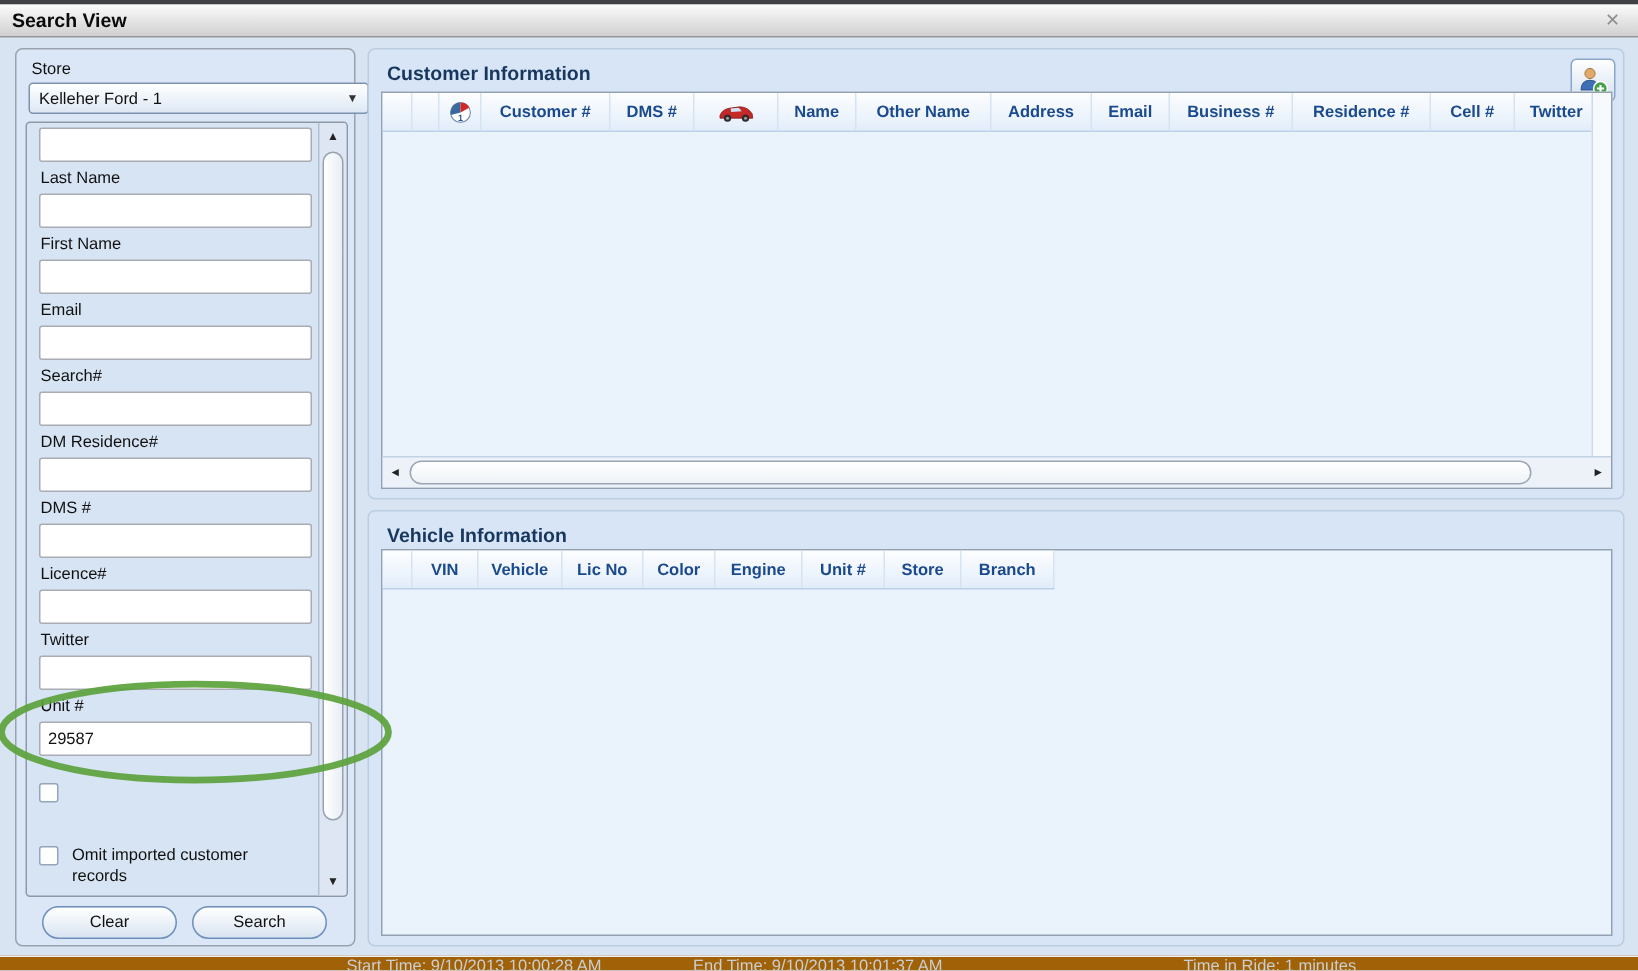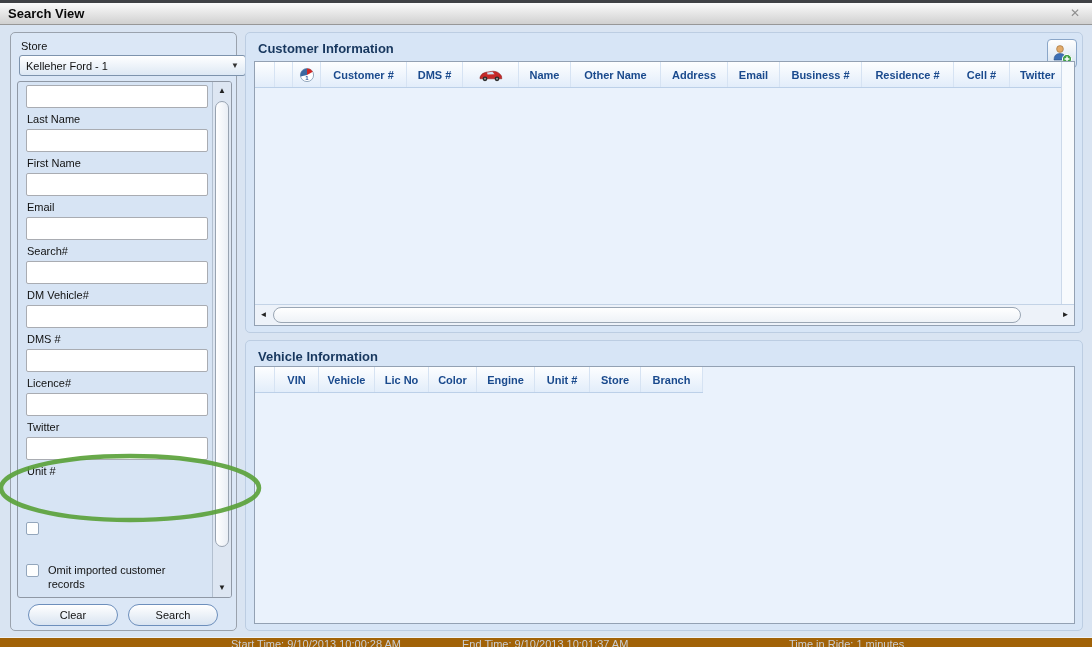--- a/index.html
+++ b/index.html
@@ -97,29 +97,30 @@
   <div class="scrollbox">
     <input class="tbox" style="top: 3px;" value="">
     <div class="flabel" style="top:31px">Last Name</div>
     <input class="tbox" style="top: 47px;" value="">
     <div class="flabel" style="top:75px">First Name</div>
     <input class="tbox" style="top: 91px;" value="">
     <div class="flabel" style="top:119px">Email</div>
     <input class="tbox" style="top: 135px;" value="">
     <div class="flabel" style="top:163px">Search#</div>
     <input class="tbox" style="top: 179px;" value="">
-    <div class="flabel" style="top:207px">DM Vehicle#</div>
+    <div class="flabel" style="top:207px">DM Residence#</div>
     <input class="tbox" style="top: 223px;" value="">
     <div class="flabel" style="top:251px">DMS #</div>
     <input class="tbox" style="top: 267px;" value="">
     <div class="flabel" style="top:295px">Licence#</div>
     <input class="tbox" style="top: 311px;" value="">
     <div class="flabel" style="top:339px">Twitter</div>
     <input class="tbox" style="top: 355px;" value="">
     <div class="flabel" style="top:383px">Unit #</div>
+    <input class="tbox" style="top: 399px;" value="29587">
 
     <div class="cbrow" style="top:439px">
       <span class="cb"></span>
     </div>
     <div class="cbrow" style="top:481px">
       <span class="cb"></span>
       <span class="cbl">Omit imported customer records</span>
     </div>
 
     <div class="vsb">

